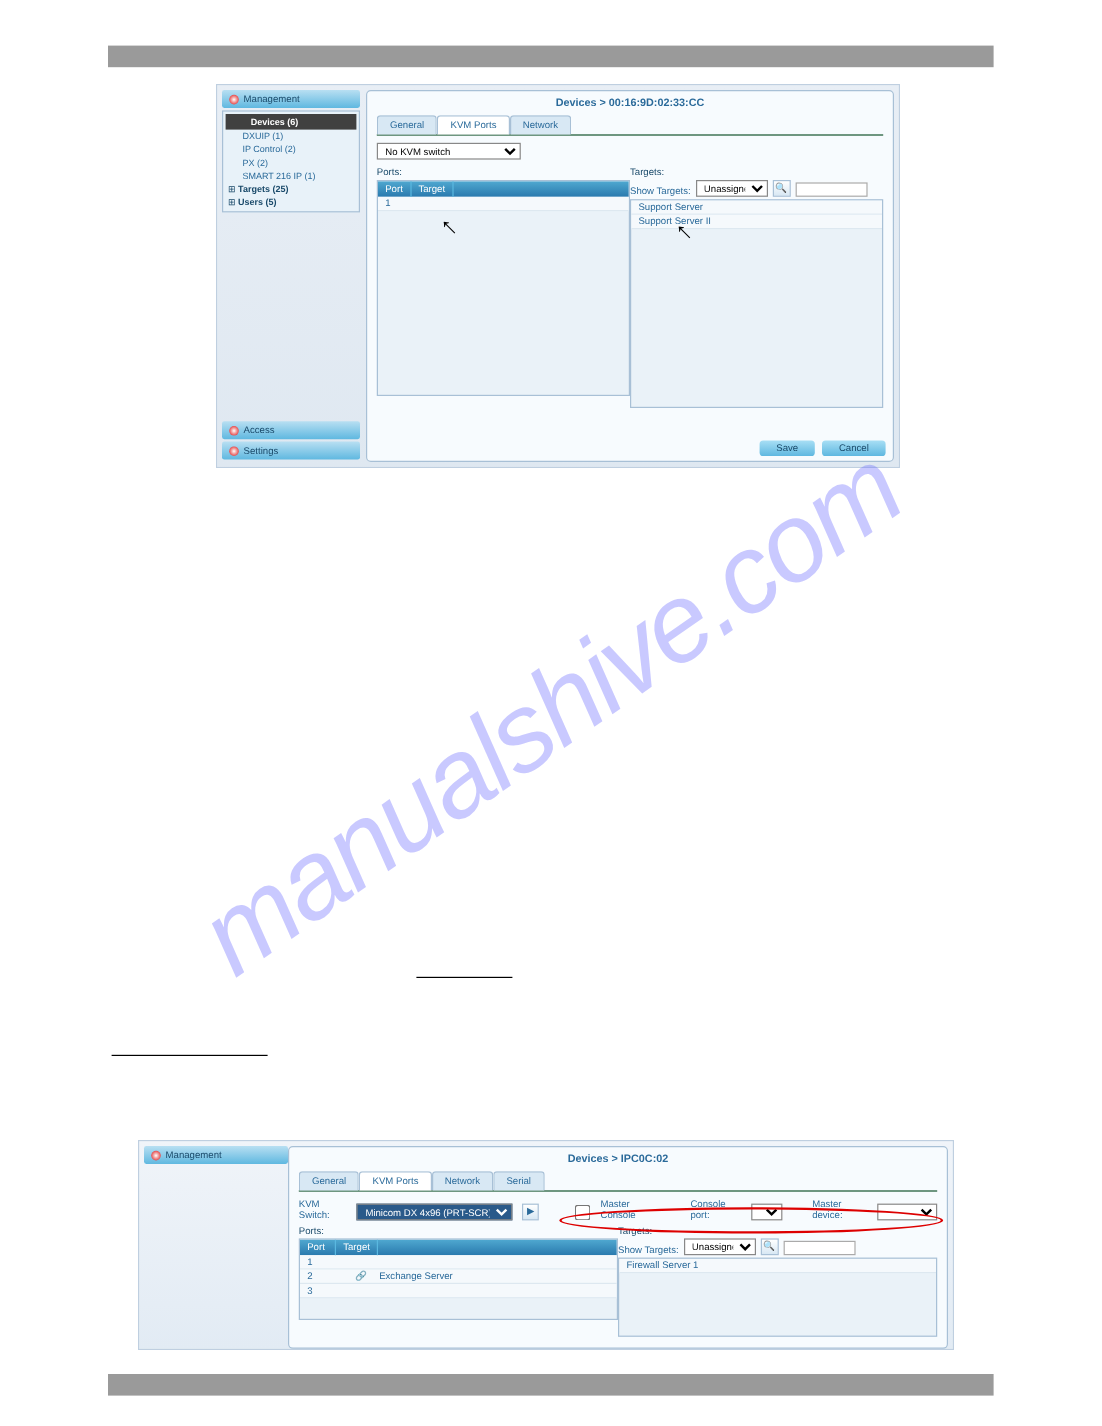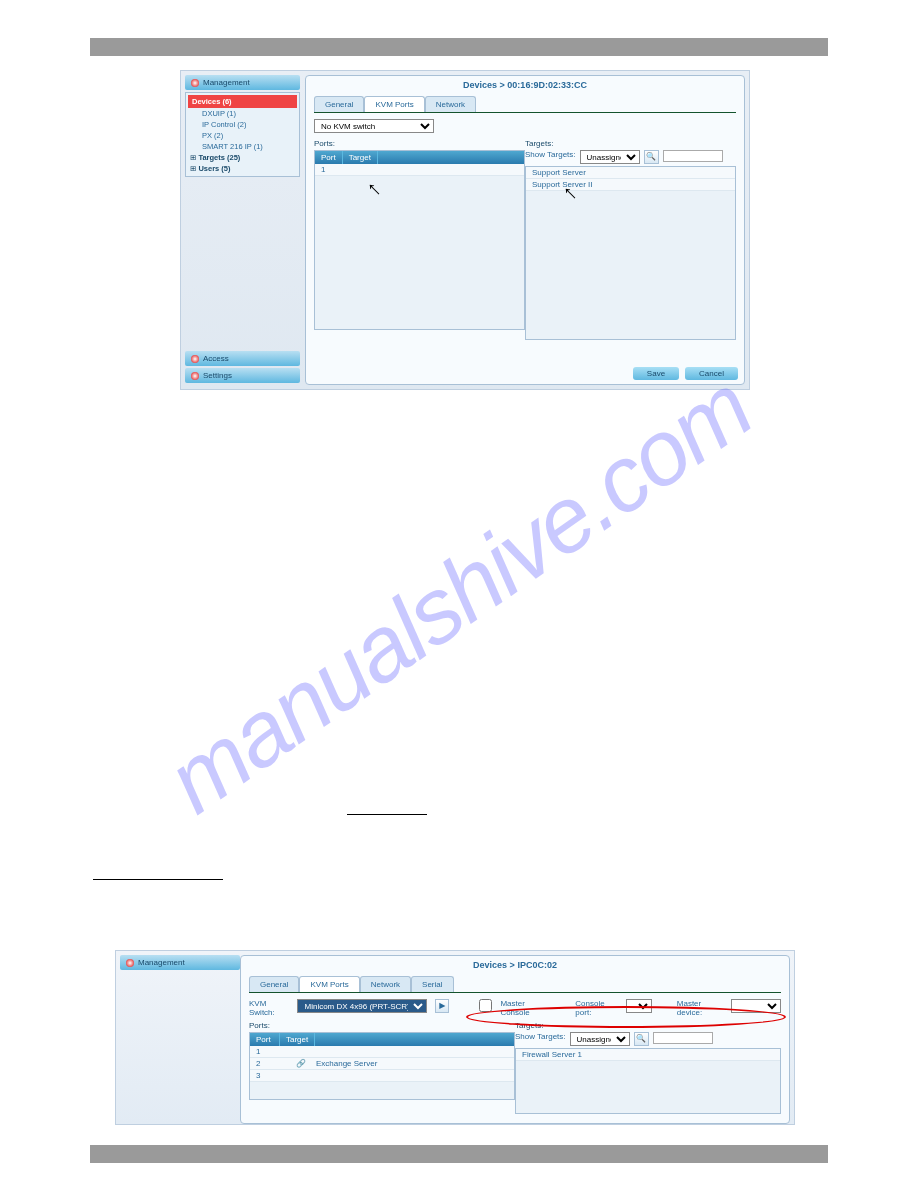--- a/index.html
+++ b/index.html
@@ -35,41 +35,41 @@
 
   
   .fig1 { position: absolute; left: 180px; top: 70px; width: 570px; height: 320px; border: 1px solid #bfcfe0; background: linear-gradient(#e8eef5, #dfe8f1); }
   .fig2 { position: absolute; left: 115px; top: 950px; width: 680px; height: 175px; border: 1px solid #bfcfe0; background: linear-gradient(#f0f4f9, #e2ebf4); }
 
   
   .sidebar { position: absolute; left: 4px; top: 4px; width: 115px; height: calc(100% - 8px); font-size: 8px; }
   .side-btn { background: linear-gradient(#b8dff2, #5fb8e0); color: #1a4a6a; padding: 3px 6px; border-radius: 2px; margin-bottom: 2px; display: flex; align-items: center; gap: 4px; }
   .side-btn .dot { width: 8px; height: 8px; background: radial-gradient(#fff,#d00); border-radius: 50%; }
   .tree { background: #e8f2f9; border: 1px solid #a8c0d6; padding: 2px; font-size: 7.5px; color: #1a4a6a; }
-  .tree-root { background: #ef4444; color: #fff; padding: 2px 4px; font-weight: bold; }
+  .tree-root { background: #404040; color: #fff; padding: 2px 21px; font-weight: bold; }
   .tree-item { padding: 1px 2px 1px 14px; color: #2a6a9a; }
   .tree-cat { padding: 1px 2px; color: #1a4a6a; font-weight: bold; }
   .tree-cat::before { content: "⊞ "; font-weight: normal; }
   .sidebar-bottom { position: absolute; bottom: 0; left: 0; right: 0; }
 
   
   .main { position: absolute; left: 124px; top: 4px; right: 4px; bottom: 4px; background: #f7fbfe; border: 1px solid #a8c0d6; border-radius: 4px; padding: 4px 8px; font-size: 8px; color: #2a6a9a; }
   .main h4 { font-size: 9px; color: #2a6a9a; margin-bottom: 6px; text-align: center; }
   .tabs { display: flex; gap: 0; border-bottom: 1px solid #14532d; margin-bottom: 6px; }
   .tab { padding: 3px 10px; background: #d8e8f4; border: 1px solid #a8c0d6; border-bottom: none; border-radius: 3px 3px 0 0; font-size: 8px; color: #2a6a9a; }
   .tab.active { background: #fff; }
   .cols { display: flex; gap: 0; }
   .col { flex: 1; }
   .label { color: #1a4a6a; font-size: 8px; margin-bottom: 2px; }
   .sel { width: 120px; font-size: 8px; border: 1px solid #888; background: #fff; height: 14px; padding: 0 2px; }
   .list-box { background: #eaf2f8; border: 1px solid #a8c0d6; height: 180px; overflow: hidden; }
   .list-hdr { background: linear-gradient(#4fa8d0, #2a7aae); color: #fff; display: flex; font-size: 8px; }
   .list-hdr span { padding: 2px 6px; border-right: 1px solid #5ab8e0; }
   .list-row { font-size: 8px; color: #2a6a9a; padding: 1px 6px; background: #f5f9fc; border-bottom: 1px solid #dde8f0; display: flex; gap: 10px; }
-  .row-inline { display: flex; align-items: flex-start; gap: 4px; font-size: 8px; margin-bottom: 2px; }
+  .row-inline { display: flex; align-items: flex-end; gap: 4px; font-size: 8px; margin-bottom: 2px; }
   .row-inline input[type=text] { width: 60px; height: 12px; font-size: 7px; border: 1px solid #aaa; }
   .iconbtn { width: 15px; height: 14px; background: linear-gradient(#fff,#d8e8f4); border: 1px solid #a8c0d6; text-align: center; line-height: 12px; font-size: 8px; }
   .footer-btns { position: absolute; bottom: 4px; right: 6px; display: flex; gap: 6px; }
   .fbtn { background: linear-gradient(#a8dff5, #5fb8e0); color: #1a4a6a; padding: 2px 14px; border-radius: 3px; font-size: 8px; }
 
   .arrow { position: absolute; font-size: 22px; color: #000; transform: rotate(-135deg); }
 
   
   .fig2 .main { bottom: 0; }
   .fig2 .list-box { height: 68px; }

